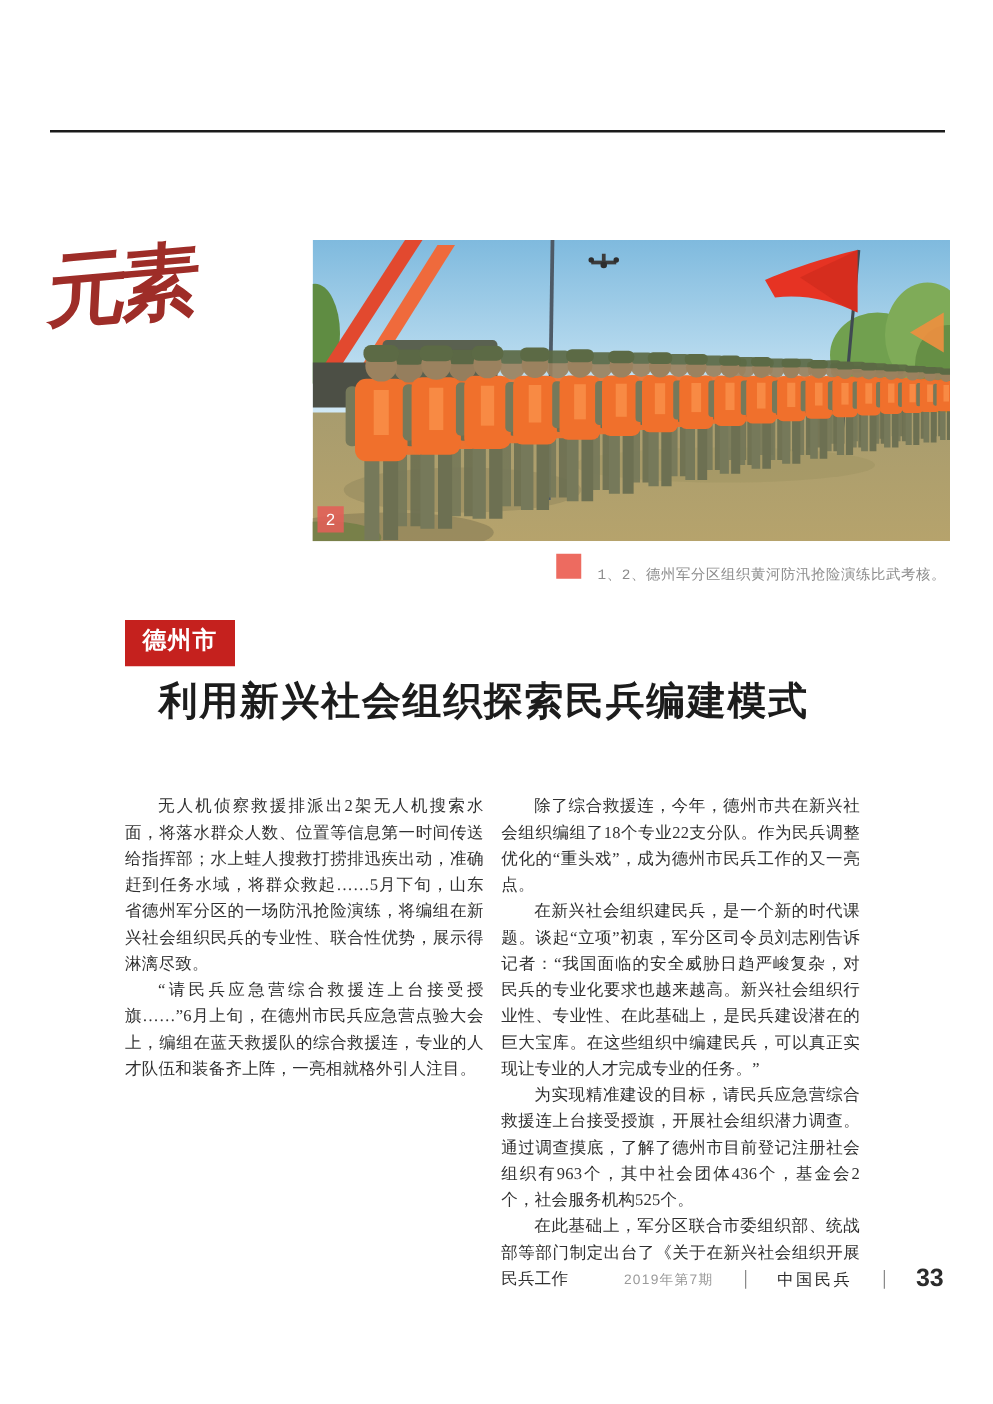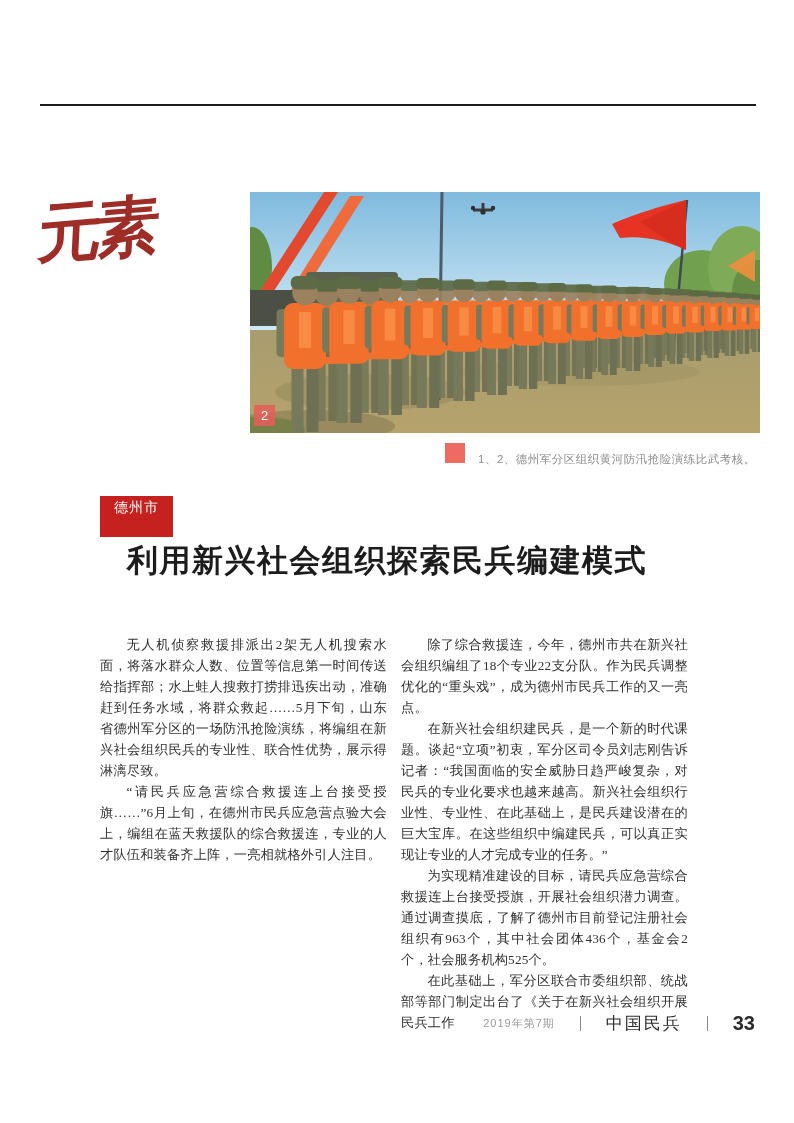--- a/index.html
+++ b/index.html
@@ -16,43 +16,43 @@
   .photo{position:absolute;left:250px;top:192px;width:510px;height:241px;margin:0;
          overflow:hidden;}
   .photo svg{display:block;}
   .photo-label{position:absolute;left:4px;bottom:7px;width:21px;height:21px;
                background:rgba(226,95,88,.88);color:#fff;font-family:"Liberation Sans",sans-serif;
                font-size:13px;display:flex;align-items:center;justify-content:center;}
 
   .caption-row{position:absolute;left:445px;top:438px;display:flex;align-items:center;gap:13px;}
   .caption-marker{width:20px;height:20px;background:#ed6b60;flex:0 0 auto;}
   .caption-text{font-size:11.5px;color:#8c8c8c;letter-spacing:.5px;
-                font-family:Liberation Sans, sans-serif;margin-top:14px;}
+                font-family:Liberation Mono, monospace;margin-top:14px;}
 
   .badge{position:absolute;left:100px;top:496px;background:#c5211e;color:#ffffff;
-         font-family:"Liberation Sans","DejaVu Sans",sans-serif;font-weight:normal;
-         font-size:14px;padding:3px 14px 20px;letter-spacing:1px;}
+         font-family:"Liberation Sans","DejaVu Sans",sans-serif;font-weight:bold;
+         font-size:19px;padding:3px 14px 8px;letter-spacing:1px;}
 
   .title{position:absolute;left:127px;top:540px;margin:0;
          font-family:"Liberation Sans","DejaVu Sans",sans-serif;
          font-size:31px;font-weight:bold;color:#1c1c1c;letter-spacing:1.5px;}
 
   .body-cols{position:absolute;left:100px;top:634px;width:600px;display:flex;gap:14px;}
   .col{width:287px;}
   .col p{margin:0;font-size:13.2px;line-height:21px;text-align:justify;
          text-indent:2em;letter-spacing:.2px;color:#303030;}
   .subhead{margin:20px 0 14px;font-family:"Liberation Sans","DejaVu Sans",sans-serif;
            font-size:14.5px;font-weight:bold;line-height:23px;color:#1e1e1e;
            text-indent:2em;text-align:justify;}
 
   .footer{position:absolute;right:39px;top:1012px;display:flex;align-items:center;gap:25px;
           font-family:"Liberation Sans","DejaVu Sans",sans-serif;}
   .f-issue{font-size:11px;color:#9a9a9a;letter-spacing:1px;}
   .f-div{width:1px;height:15px;background:#8a8a8a;}
-  .f-mag{font-size:17px;color:#2b2b2b;letter-spacing:2px;}
+  .f-mag{font-size:13px;color:#2b2b2b;letter-spacing:2px;}
   .f-page{font-size:20px;color:#2b2b2b;font-weight:600;}
 </style>
 </head>
 <body>
 
 <div class="page">
 
   <div class="top-rule"></div>
 
   <div class="masthead">元素</div>

